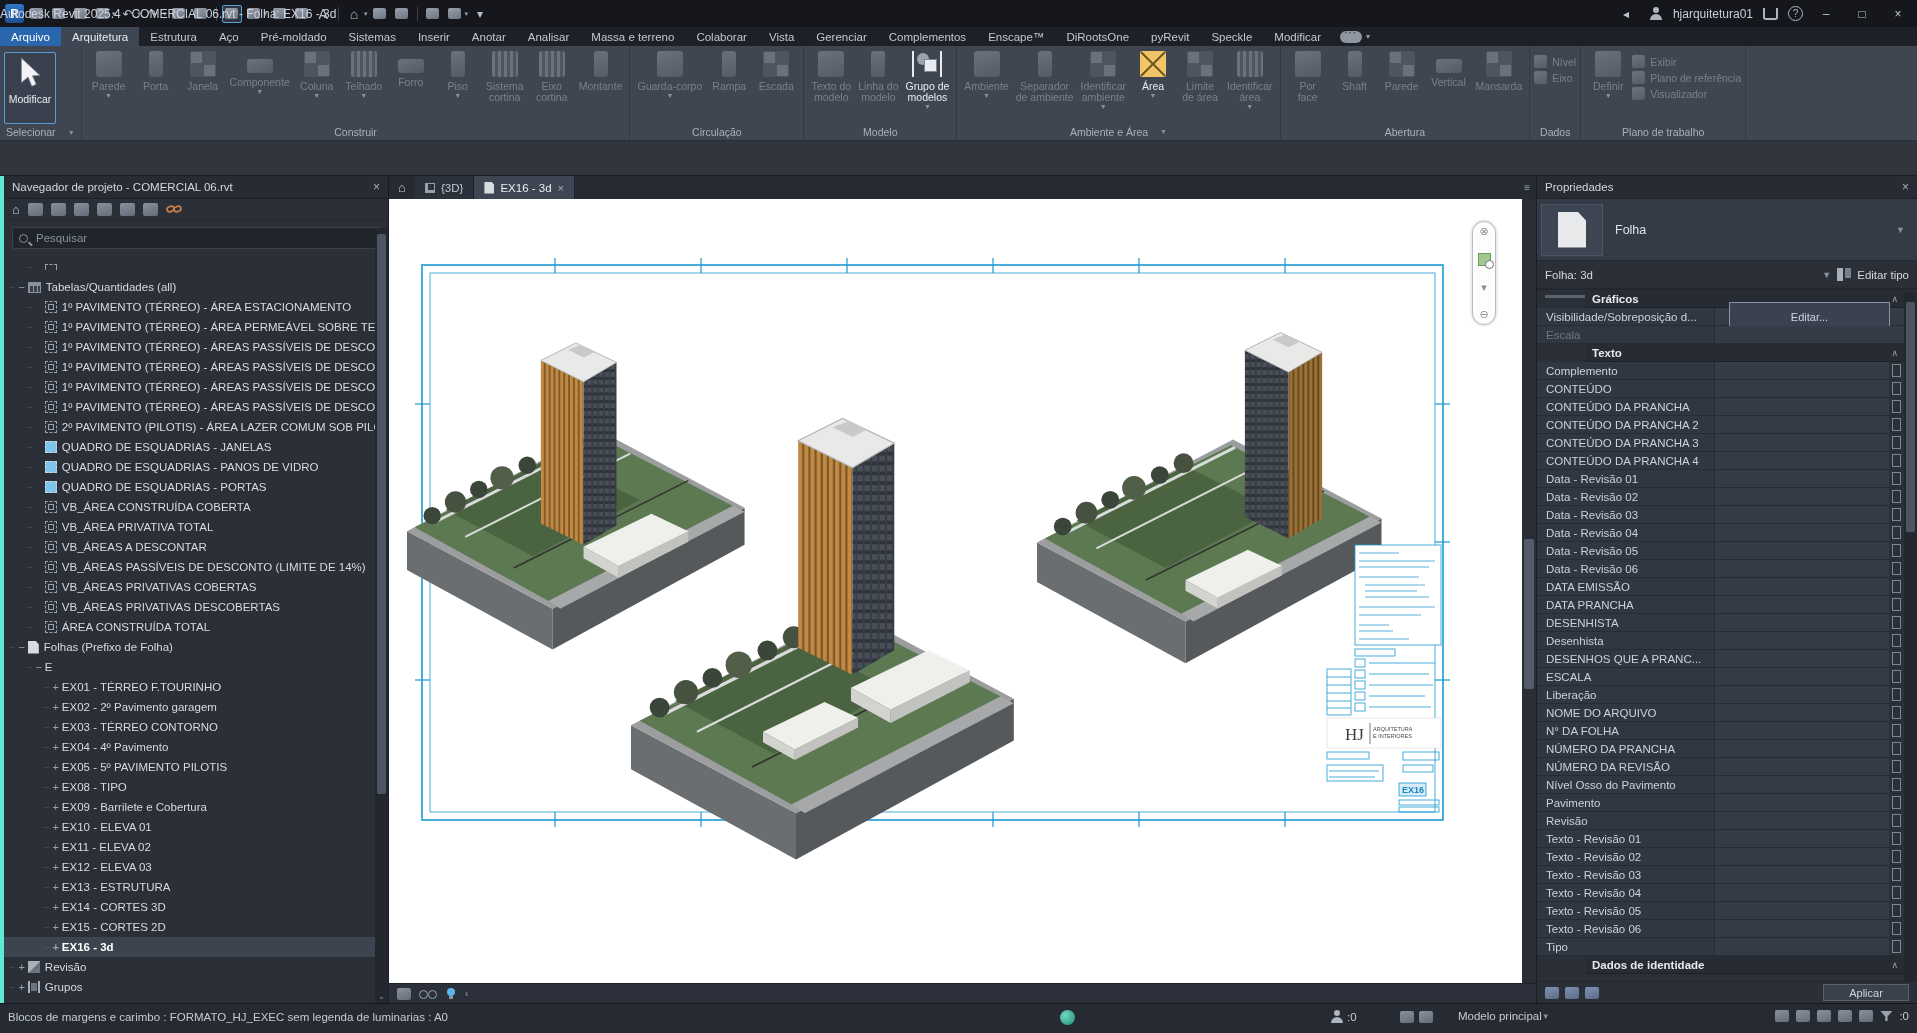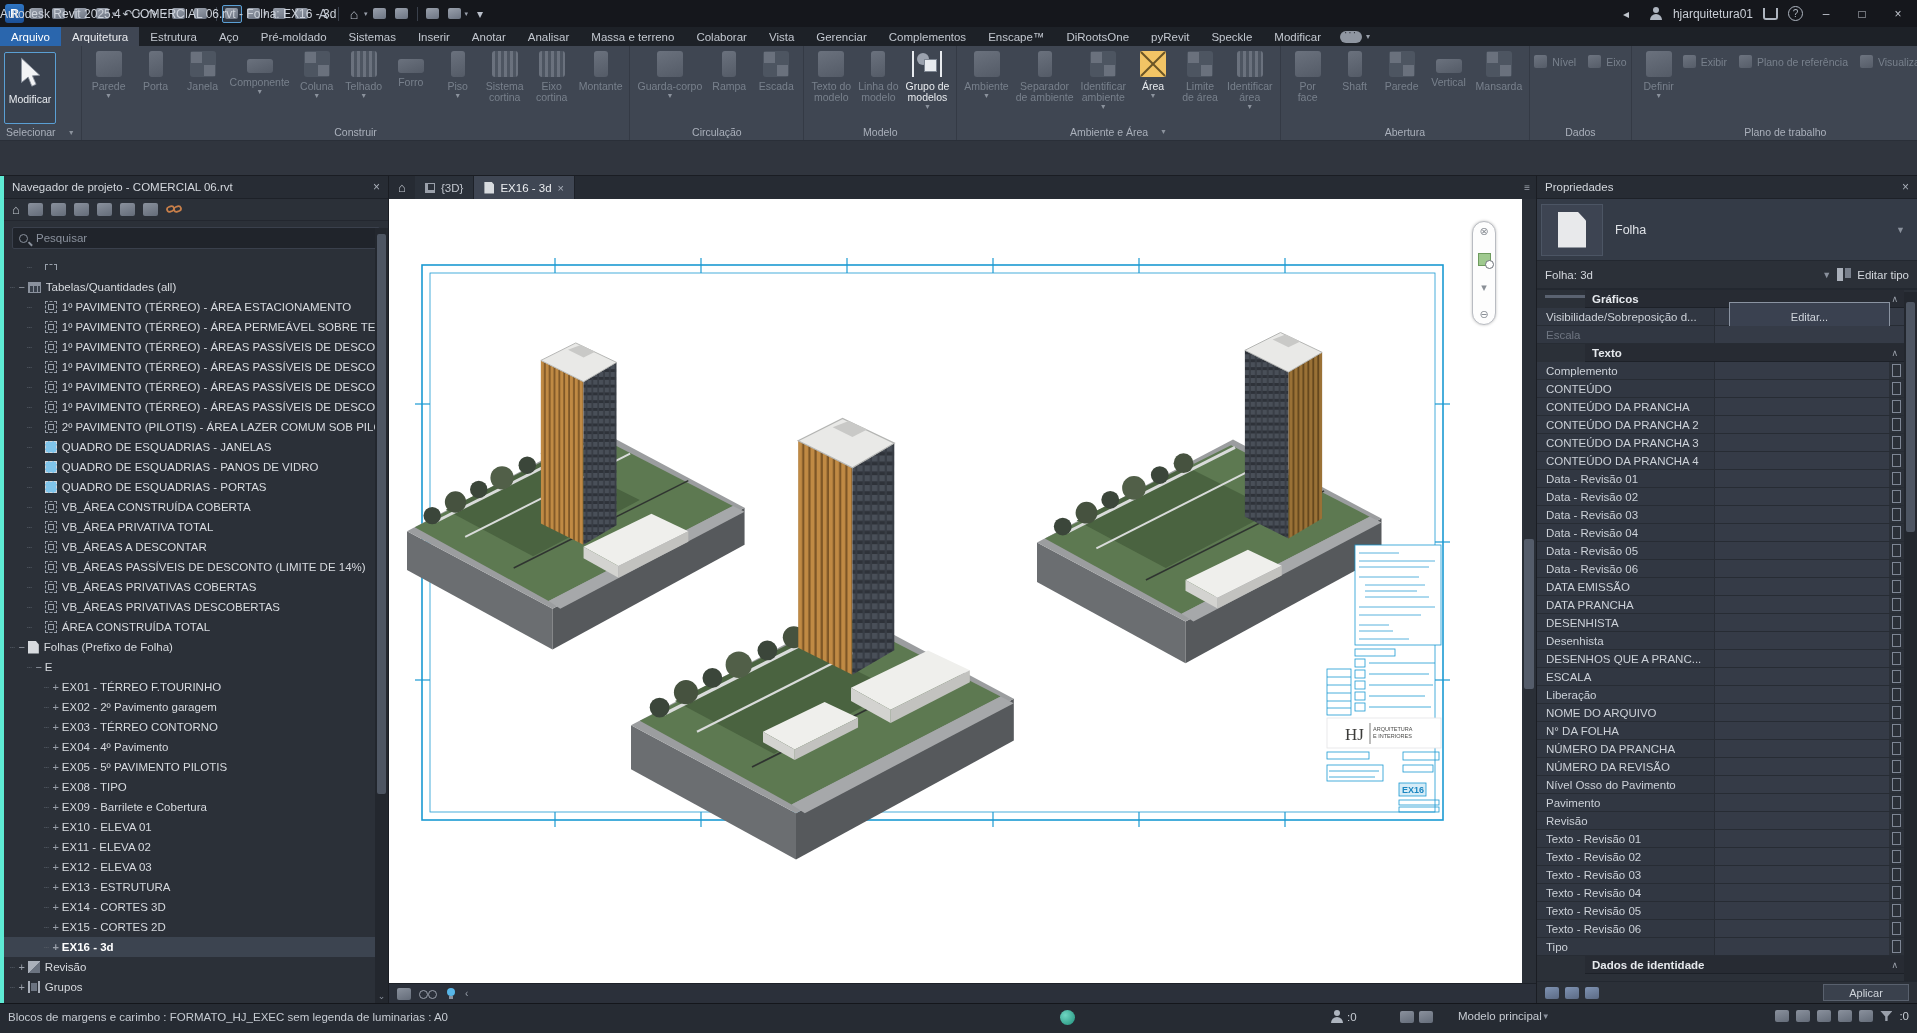--- a/index.html
+++ b/index.html
@@ -46,21 +46,21 @@
   .ric.v3{height:14px;margin-top:8px;}
   .ric.v5{background:repeating-linear-gradient(90deg,#79808c 0 3px,#525a66 3px 6px);}
   .i-modify{width:30px;height:34px;margin:2px 0 3px;}
   .i-area{width:26px;height:26px;margin-bottom:4px;background:#f2c465;border-radius:2px;position:relative;overflow:hidden;}
   .i-area::before,.i-area::after{content:"";position:absolute;left:-4px;right:-4px;top:12px;height:2px;background:#6b5526;}
   .i-area::before{transform:rotate(45deg);} .i-area::after{transform:rotate(-45deg);}
   .i-group{width:30px;height:26px;margin-bottom:4px;position:relative;border-left:2px solid #e8ebef;border-right:2px solid #e8ebef;}
   .i-group::before{content:"";position:absolute;left:3px;top:2px;width:12px;height:12px;border-radius:50%;background:#9ba2ae;}
   .i-group::after{content:"";position:absolute;left:10px;top:8px;width:13px;height:13px;background:#e8ebef;box-shadow:inset 0 0 0 1px #7d8591;}
   .modify-btn{border:1px solid #5a9fd4;background:#39414e;border-radius:2px;width:52px;height:72px;margin-top:3px;}
-  .rstack{display:flex;justify-content:center;gap:12px;padding-top:6px;}
+  .rstack{display:flex;flex-direction:column;justify-content:center;gap:3px;padding-top:6px;}
   .srow{display:flex;align-items:center;gap:5px;color:#78808c;font-size:10.5px;white-space:nowrap;}
   .sico{width:13px;height:13px;border-radius:2px;background:linear-gradient(160deg,#79808c,#5b626e);opacity:.8;flex:0 0 auto;}
   
   #optionsbar{height:36px;background:#30353e;border-top:1px solid #2a2f38;border-bottom:1px solid #1a1d23;}
   
   #main{display:flex;height:827px;background:#262b33;}
   .side-hd{height:23px;background:#272c34;display:flex;align-items:center;font-size:11.5px;color:#d3d7dd;padding:0 8px;border-bottom:1px solid #1d2128;}
   .side-hd .x{margin-left:auto;color:#aab0ba;font-size:12px;}
   
   #browser{width:389px;background:#2b3038;display:flex;flex-direction:column;border-right:1px solid #1a1d23;border-left:4px solid #5eead4;position:relative;}

